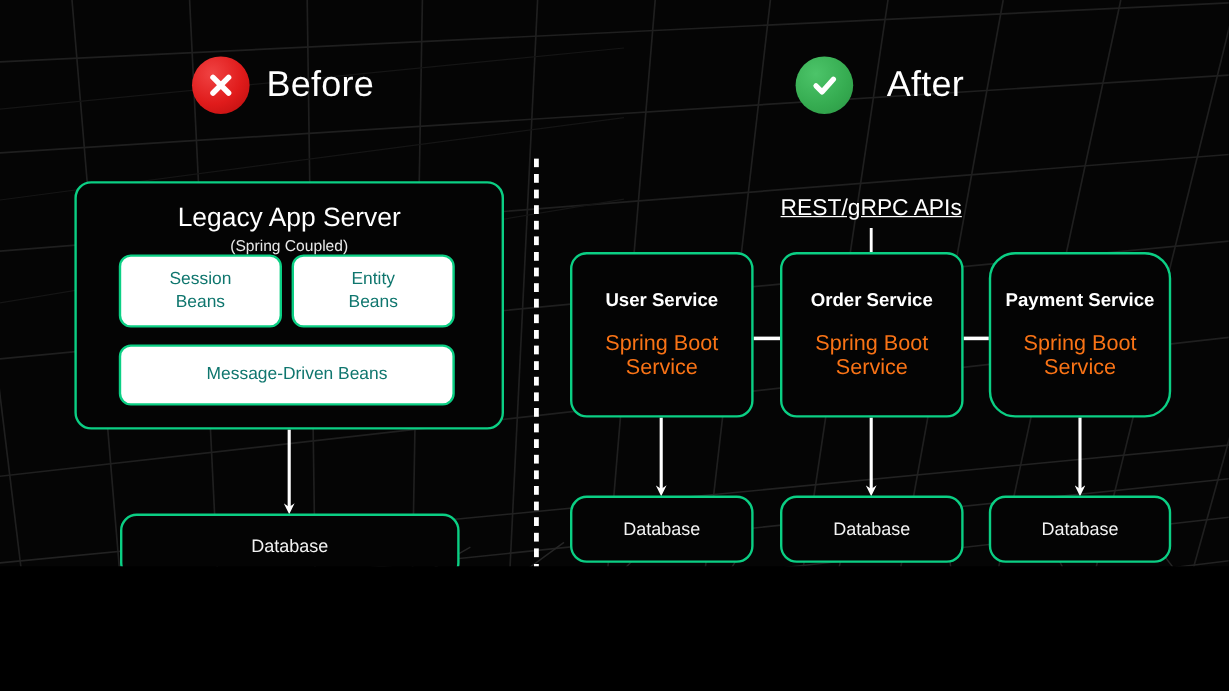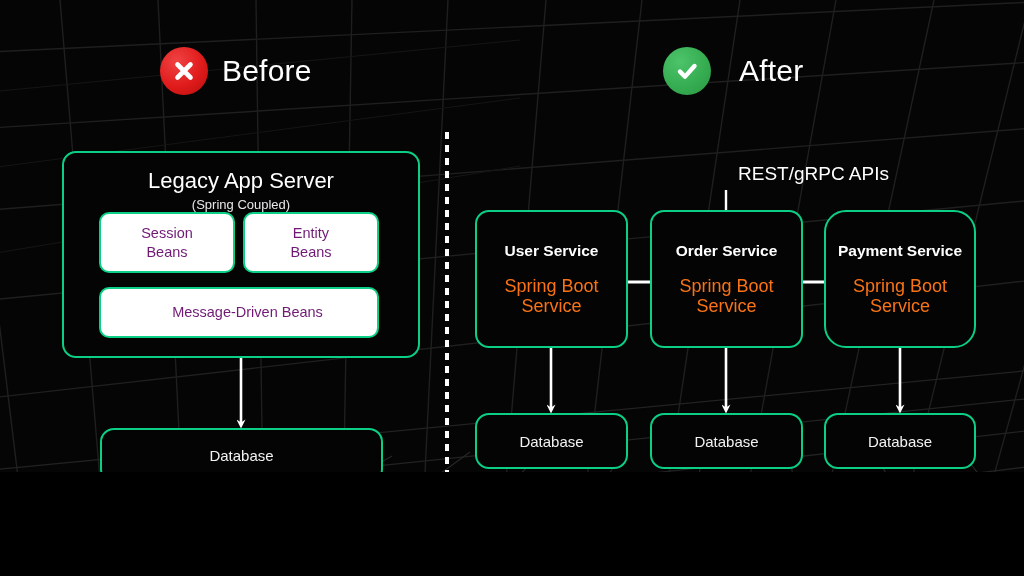--- a/index.html
+++ b/index.html
@@ -86,21 +86,21 @@
     margin-top: 4px;
   }
   #legacy-subtitle {
     color: #e8e8e8;
     font-size: 13px;
     line-height: 17px;
     margin-top: 1px;
   }
 
   .bean-text {
-    color: #701a75;
+    color: #0f766e;
     font-size: 14.5px;
     line-height: 19px;
     text-align: center;
   }
 
   #session-beans { left: 99px;  top: 212px; width: 136px; height: 61px; }
   #entity-beans  { left: 243px; top: 212px; width: 136px; height: 61px; }
   #mdb-beans     { left: 99px;  top: 287px; width: 280px; height: 51px; padding-left: 17px; }
 
   
@@ -128,24 +128,25 @@
   }
   #svc-user  { left: 475px; top: 210px; width: 153px; height: 138px; }
   #svc-order { left: 650px; top: 210px; width: 153px; height: 138px; }
   #svc-pay   { left: 824px; top: 210px; width: 152px; height: 138px; border-radius: 22px; }
 
   
   #api-label {
     position: absolute;
     left: 563px; top: 163px;
     width: 326px;
-    text-align: right;
+    text-align: center;
     color: #ffffff;
     font-size: 19px;
     z-index: 4;
+    text-decoration: underline;
   }
 
   
   #connectors {
     position: absolute;
     inset: 0;
     width: 1024px;
     height: 576px;
     z-index: 2;
     pointer-events: none;

